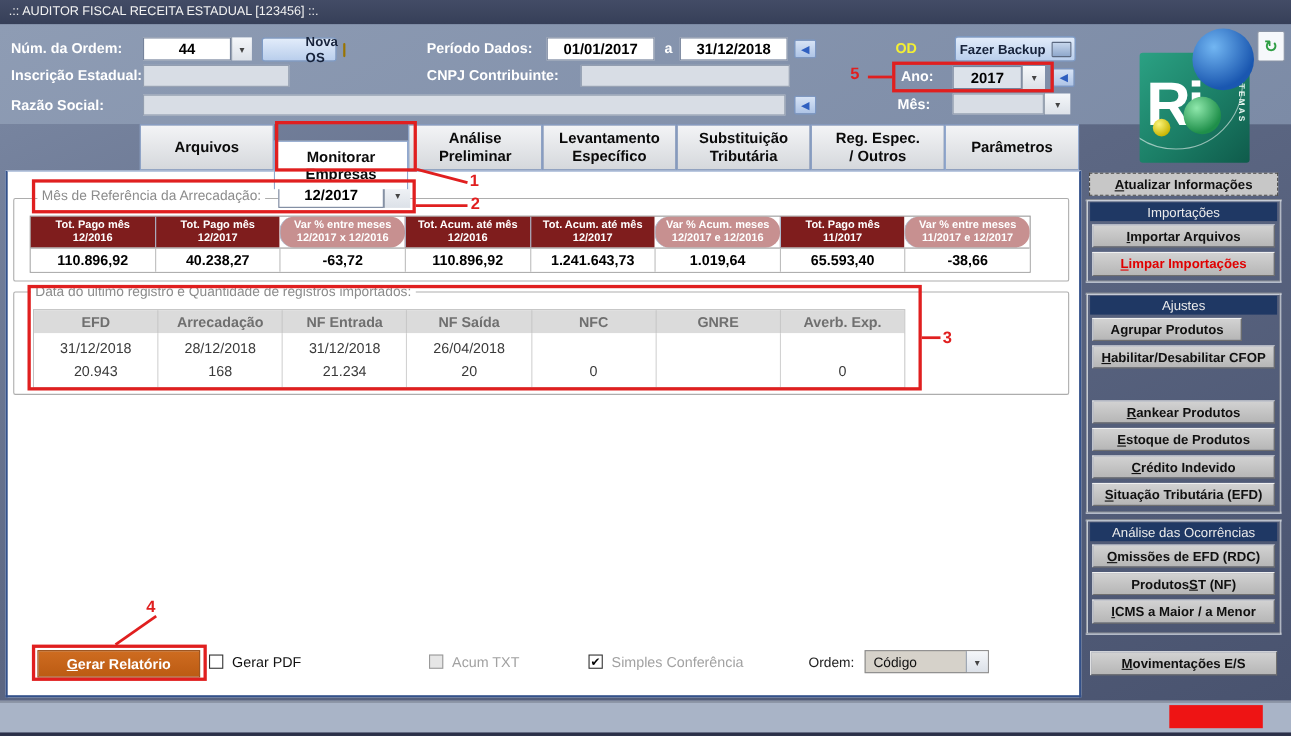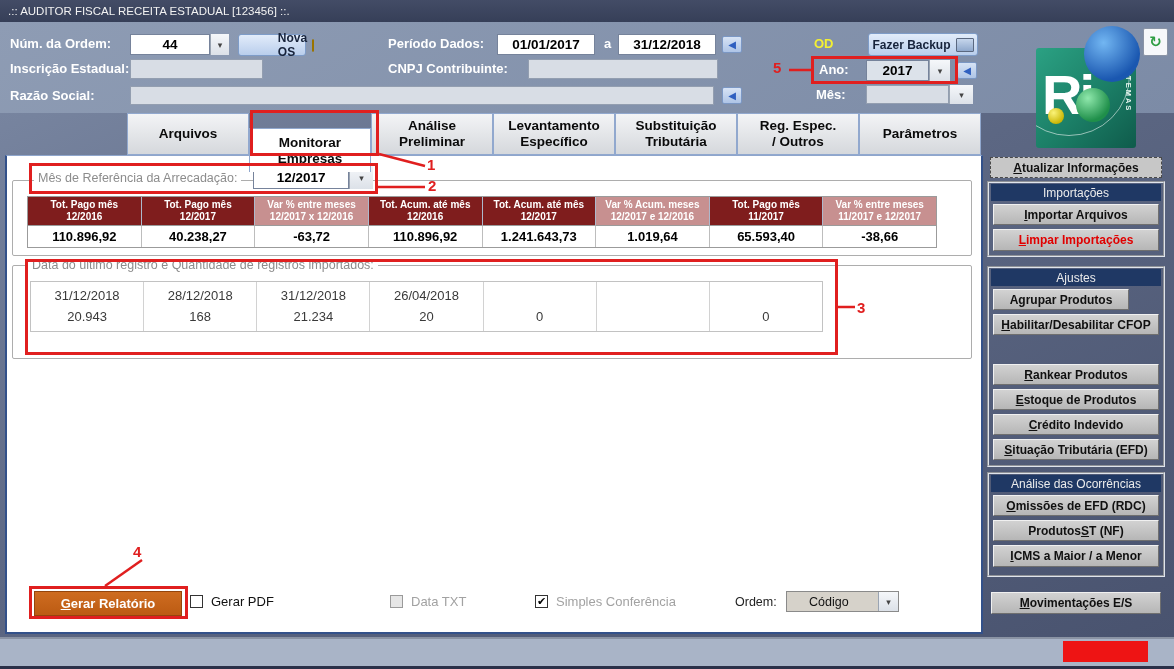--- a/index.html
+++ b/index.html
@@ -33,21 +33,21 @@
          border-left:2px solid #33518A;border-right:2px solid #33518A;border-bottom:2px solid #33518A;
          border-top:1px solid #8FA6CC;box-sizing:border-box;}
   .gbox{border:1px solid #ADADAD;border-radius:2px;}
   .glabel{color:#8C8C8C;font-size:12.5px;background:#FFFFFF;padding:0 4px;white-space:nowrap;}
   
   .t1{left:27px;top:196px;width:908px;border:1px solid #9B9B9B;}
   .t1 .hrow{display:flex;height:28px;}
   .t1 .hcell{flex:1;background:#7f1d1d;color:#FFFFFF;font-weight:bold;font-size:10px;line-height:12.5px;
        display:flex;align-items:center;justify-content:center;text-align:center;white-space:pre-line;border-left:1px solid #ADB9CC;}
   .t1 .hcell:first-child{border-left:none;}
-  .t1 .hcell.pink{background:#C79090;}
+  .t1 .hcell.pink{background:#C79090;border-radius:13px;}
   .t1 .vrow{display:flex;height:22px;background:#FFFFFF;}
   .t1 .vcell{flex:1;color:#000;font-weight:bold;font-size:13px;display:flex;align-items:center;justify-content:center;
        border-left:1px solid #BDBDBD;border-top:1px solid #9B9B9B;}
   .t1 .vcell:first-child{border-left:none;}
   
   .t2{left:30px;top:281px;width:791px;border:1px solid #C2C2C2;}
   .t2 .hrow{display:flex;height:21px;background:#DBDBDB;}
   .t2 .hcell{flex:1;color:#6F6F6F;font-weight:bold;font-size:13px;display:flex;align-items:center;justify-content:center;border-left:1px solid #C8C8C8;}
   .t2 .hcell:first-child{border-left:none;}
   .t2 .brow{display:flex;height:49px;background:#FFFFFF;}
@@ -56,21 +56,21 @@
   .t2 .bcell div{line-height:21px;height:21px;}
   
   .orangebtn{background:linear-gradient(#CE6C20,#BC5B13);border:1px solid #94450C;color:#FFFFFF;
        font-weight:bold;font-size:13px;display:flex;align-items:center;justify-content:center;box-sizing:border-box;}
   .cbbox{width:13px;height:13px;background:#FFFFFF;border:1px solid #333;box-sizing:border-box;
        display:flex;align-items:center;justify-content:center;font-size:11px;color:#000;}
   .cbbox.dis{background:#E6E6E6;border-color:#9A9A9A;}
   .cblbl{font-size:13px;color:#111;white-space:nowrap;}
   .cblbl.dis{color:#A2A2A2;}
   .ordcombo{background:#D6D2CA;border:1px solid #8A8A8A;color:#111;font-size:12.5px;
-       display:flex;align-items:center;box-sizing:border-box;padding-left:22px;justify-content:space-between;}
+       display:flex;align-items:center;box-sizing:border-box;padding-left:7px;justify-content:space-between;}
   
   .sframe{border:2px groove #DFE4EC;box-sizing:border-box;}
   .shead{background:#1F3864;color:#ECECEC;font-size:12px;display:flex;align-items:center;justify-content:center;}
   .sbtn{background:linear-gradient(#D2D2D2,#B6B6B6);border:1px solid #6F6F6F;border-top-color:#F0F0F0;border-left-color:#F0F0F0;
        color:#101010;font-weight:bold;font-size:12px;display:flex;align-items:center;justify-content:center;
        box-sizing:border-box;white-space:nowrap;}
   .sbtn.danger{color:#E00000;}
   .sbtn.dashed{border:1px dashed #4A4A4A;background:#C7C7C7;}
   
   .statusbar{left:0;top:637px;width:1174px;height:29px;background:#A9B4C7;border-top:2px solid #8A93A4;box-sizing:border-box;}
@@ -204,20 +204,29 @@
       <div class="vcell">1.019,64</div>
       <div class="vcell">65.593,40</div>
       <div class="vcell">-38,66</div>
     </div>
   </div>
 
   <div class="abs gbox" style="left:12px;top:265px;width:958px;height:92px;"></div>
   <span class="abs glabel" style="left:28px;top:258px;z-index:2;">Data do último registro e Quantidade de registros importados:</span>
 
   <div class="abs t2">
+    <div class="hrow">
+      <div class="hcell">EFD</div>
+      <div class="hcell">Arrecadação</div>
+      <div class="hcell">NF Entrada</div>
+      <div class="hcell">NF Saída</div>
+      <div class="hcell">NFC</div>
+      <div class="hcell">GNRE</div>
+      <div class="hcell">Averb. Exp.</div>
+    </div>
     <div class="brow">
       <div class="bcell">
           <div>31/12/2018</div>
           <div>20.943</div>
         </div>
       <div class="bcell">
           <div>28/12/2018</div>
           <div>168</div>
         </div>
       <div class="bcell">
@@ -248,21 +257,21 @@
   <div class="abs" style="left:190px;top:594px;display:flex;align-items:center;gap:8px;">
     <span class="cbbox"></span>
     <span class="cblbl">Gerar PDF</span>
   </div>
   <div class="abs" style="left:290px;top:594px;display:flex;align-items:flex-end;gap:8px;margin-top:46px;">
     <span class="cbbox dis"></span>
     <span class="cblbl dis">Gerar XLS</span>
   </div>
   <div class="abs" style="left:390px;top:594px;display:flex;align-items:center;gap:8px;">
     <span class="cbbox dis"></span>
-    <span class="cblbl dis">Data TXT</span>
+    <span class="cblbl dis">Acum TXT</span>
   </div>
   <div class="abs" style="left:535px;top:594px;display:flex;align-items:center;gap:8px;">
     <span class="cbbox">✔</span>
     <span class="cblbl dis">Simples Conferência</span>
   </div>
 
   <span class="abs" style="left:735px;top:595px;font-size:12.5px;color:#222;">Ordem:</span>
   <div class="abs ordcombo" style="left:786px;top:591px;width:113px;height:21px;">
     <span>Código</span>
     <span class="comboarrow" style="width:19px;height:19px;">▾</span>

